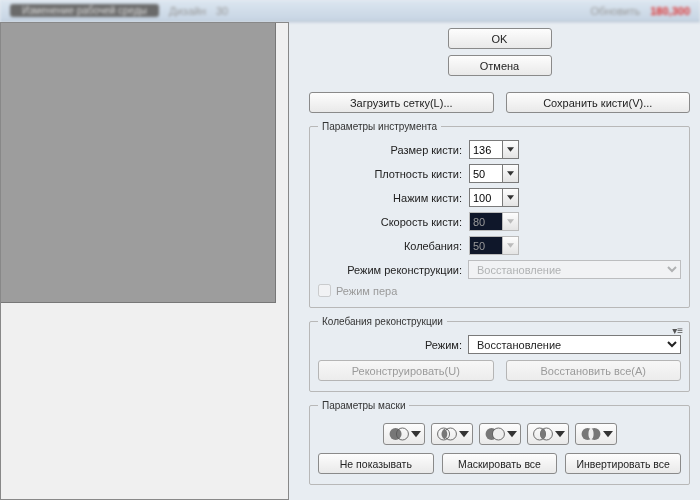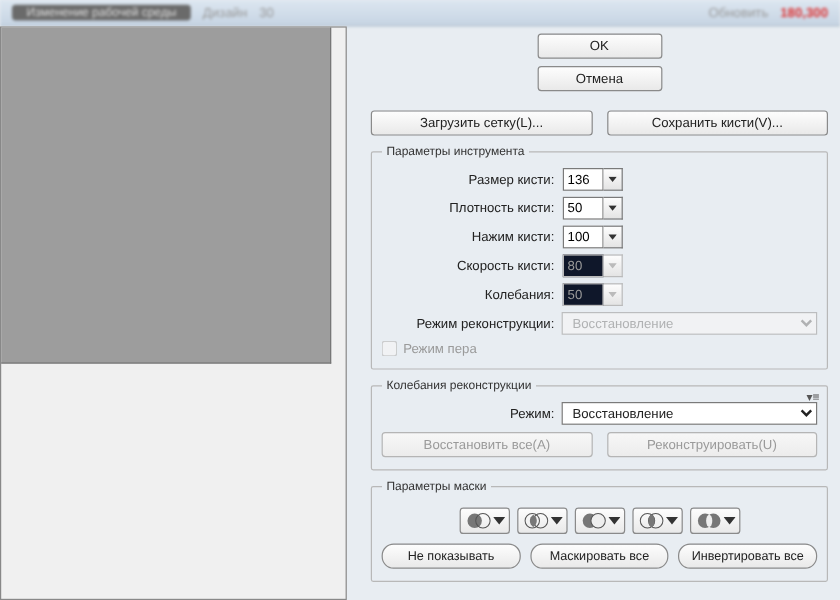--- a/index.html
+++ b/index.html
@@ -171,21 +171,21 @@
     border: 1px solid #8a8a8a;
     border-radius: 3px;
     background: linear-gradient(#fdfdfd,#e9e9e9);
     height: 22px;
     padding: 0 3px;
     cursor: pointer;
   }
   .mask-chip svg { width: 24px; height: 16px; }
   .mask-chip .dd { width: 10px; display:flex; justify-content:center;}
   .mask-bottom { display:flex; gap:8px; }
-  .mask-bottom .btn { flex:1; padding: 0 4px; font-size: 10.5px; border-radius: 10px;}
+  .mask-bottom .btn { flex:1; padding: 0 4px; font-size: 10.5px;}
 </style>
 </head>
 <body>
 
 <div class="titlebar">
   <span class="pill">Изменение рабочей среды</span>
   <span>Дизайн</span>
   <span>30</span>
   <span class="sp"></span>
   <span>Обновить</span>
@@ -289,22 +289,22 @@
     <fieldset>
       <legend>Колебания реконструкции</legend>
       <span class="legend-flyout">▾≡</span>
       <div class="formrow">
         <label style="flex:0 0 150px">Режим:</label>
         <select class="wide-select active">
           <option>Восстановление</option>
         </select>
       </div>
       <div class="recon-row">
+        <button class="btn disabled">Реконструировать(U)</button>
         <button class="btn disabled">Восстановить все(A)</button>
-        <button class="btn disabled">Реконструировать(U)</button>
       </div>
     </fieldset>
 
     <fieldset>
       <legend>Параметры маски</legend>
 
       <div class="mask-icons">
         <div class="mask-chip">
           <svg viewBox="0 0 28 16">
               <ellipse cx="10" cy="8" rx="7" ry="7" fill="#777"></ellipse>

